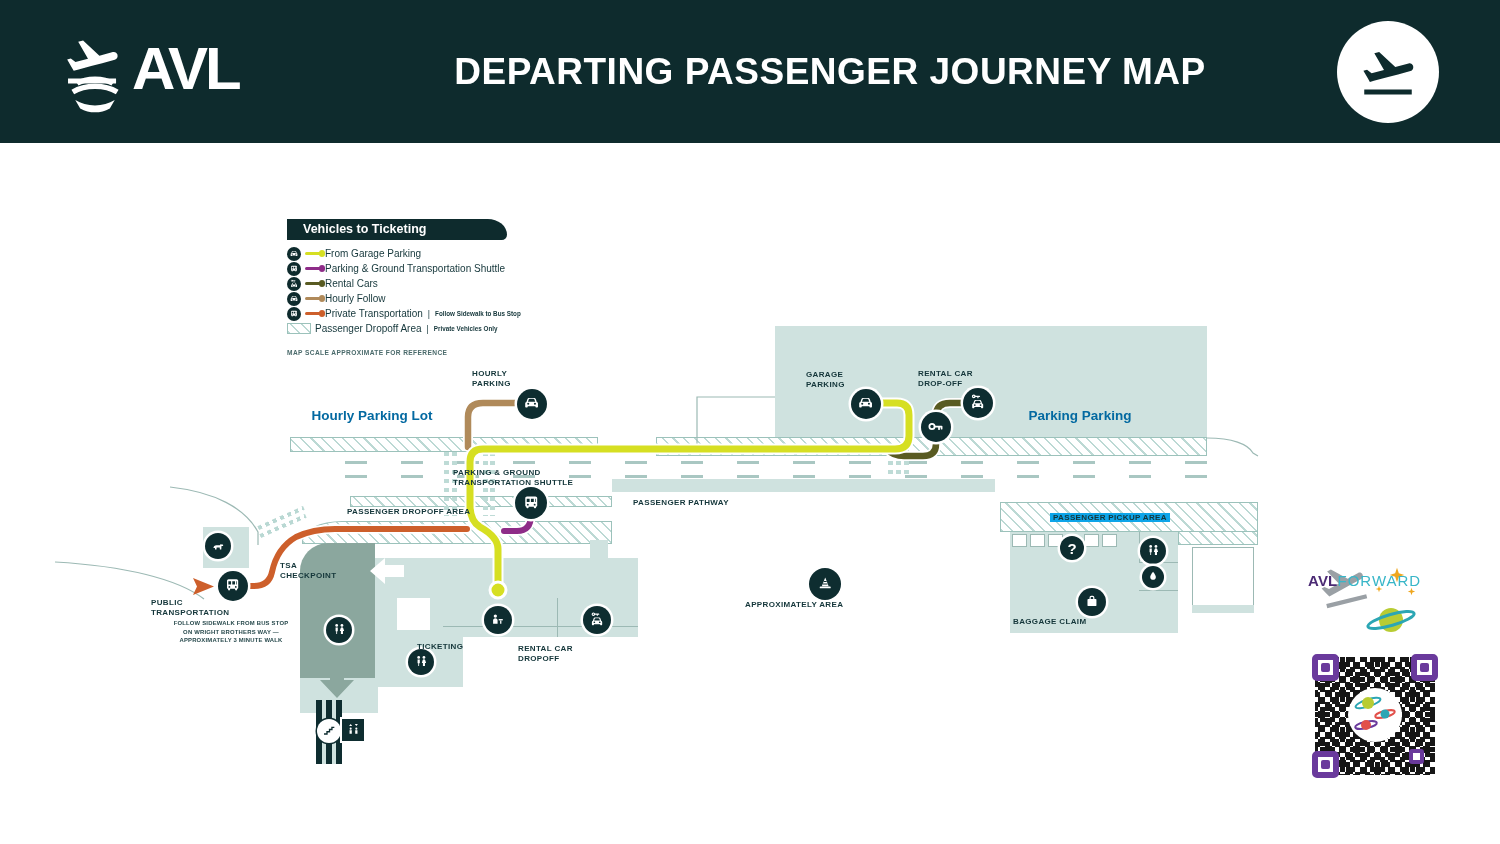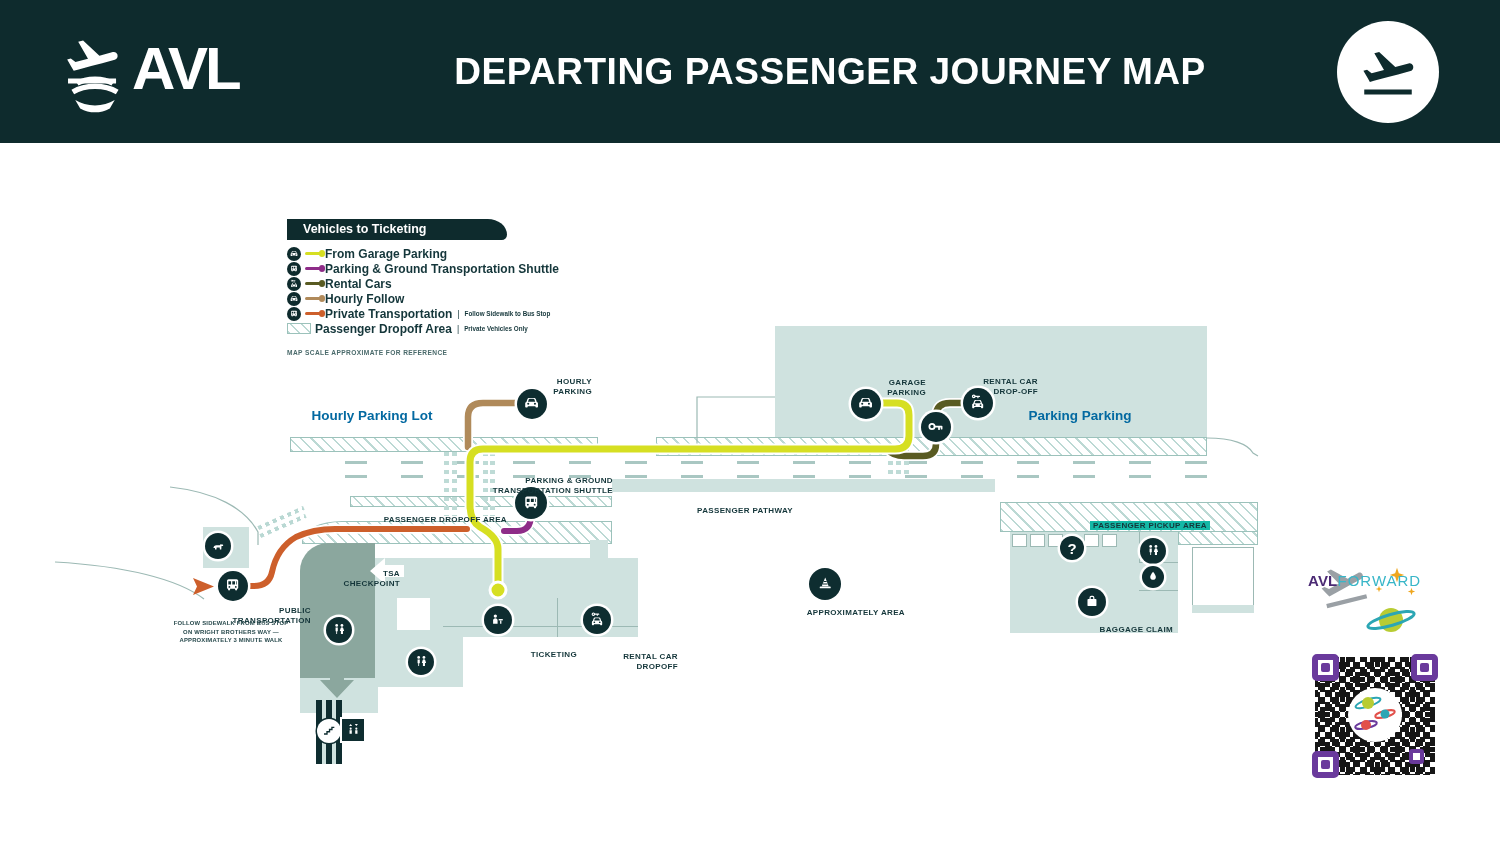--- a/index.html
+++ b/index.html
@@ -16,40 +16,40 @@
   #dep-badge svg{width:60px;height:60px;color:#0e2b2d;}
   
   #lg-bar{left:287px;top:219px;width:220px;height:21px;background:#0e2b2d;
     border-top-right-radius:22px 18px;border-bottom-right-radius:6px;
     color:#fff;font-size:12.5px;font-weight:700;line-height:21px;padding-left:16px;box-sizing:border-box;}
   .lg-row{position:absolute;left:287px;height:15px;display:flex;align-items:center;gap:4px;}
   .lg-ico{width:14px;height:14px;border-radius:50%;background:#0e2b2d;color:#fff;flex:0 0 auto;}
   .lg-line{width:16px;height:3px;border-radius:2px;position:relative;flex:0 0 auto;}
   .lg-line::after{content:"";position:absolute;right:-4px;top:-1.6px;width:6.2px;height:6.2px;
     border-radius:50%;background:currentColor;}
-  .lg-label{font-size:12px;font-weight:700;color:#14363a;white-space:nowrap;}
+  .lg-label{font-size:10px;font-weight:400;color:#14363a;white-space:nowrap;}
   .lg-sep{font-size:8.5px;color:#14363a;margin:0 1px;}
   .lg-note{font-size:6.3px;font-weight:700;color:#14363a;white-space:nowrap;}
   .hatch-sw{width:24px;height:11px;}
   #lg-scale{left:287px;top:349px;font-size:6.6px;font-weight:700;letter-spacing:.4px;color:#4a6a6b;}
   
   .teal{background:#cfe2df;}
   .sage{background:#8ba79e;}
   .hatch{background-color:#fff;border:1px solid #9cc2bb;box-sizing:border-box;
     background-image:repeating-linear-gradient(45deg,#bcd9d4 0 1.6px,transparent 1.6px 7.5px);}
   .dashrow{height:2.5px;background-image:repeating-linear-gradient(90deg,#a9c7c2 0 22px,transparent 22px 56px);}
   .cw{width:5px;background-image:repeating-linear-gradient(180deg,#bedbd6 0 4px,transparent 4px 9px);}
   .dotrow{height:4px;background-image:repeating-linear-gradient(90deg,#b9d8d3 0 4px,transparent 4px 8px);}
   .wall{background:#9cb9b4;}
   .cell{position:absolute;width:15px;height:13px;background:#fff;border:1px solid #9cb9b4;box-sizing:border-box;}
   
-  .maplabel{font-size:8px;font-weight:700;line-height:1.2;letter-spacing:.35px;text-align:right;color:#14363a;margin-top:8px;}
+  .maplabel{font-size:8px;font-weight:700;line-height:1.2;letter-spacing:.35px;text-align:left;color:#14363a;}
   .arealabel{font-size:13.5px;font-weight:600;color:#0369a1;text-align:center;}
   .smallnote{font-size:5.9px;font-weight:700;letter-spacing:.2px;line-height:1.45;text-align:center;color:#27494c;}
-  .onwhite{background:#14b8a6;padding:0 3px;}
+  .onwhite{background:#0ea5e9;padding:0 3px;}
   
   .poi{position:absolute;border-radius:50%;background:#0e2d30;color:#fff;
     display:flex;align-items:center;justify-content:center;box-shadow:0 0 0 2.5px #fff;}
   .poi svg{width:64%;height:64%;}
   .poi .qmark{font-size:15px;font-weight:800;color:#fff;}
   
   #esc-bars{left:316px;top:700px;width:26px;height:64px;
     background:repeating-linear-gradient(90deg,#0e2d30 0 6px,#cfe2df 6px 10px);}
   #stair-circ{left:317px;top:719px;width:24px;height:24px;border-radius:50%;background:#fff;color:#0e2d30;
     display:flex;align-items:center;justify-content:center;box-shadow:0 0 0 1.5px #0e2d30;}

